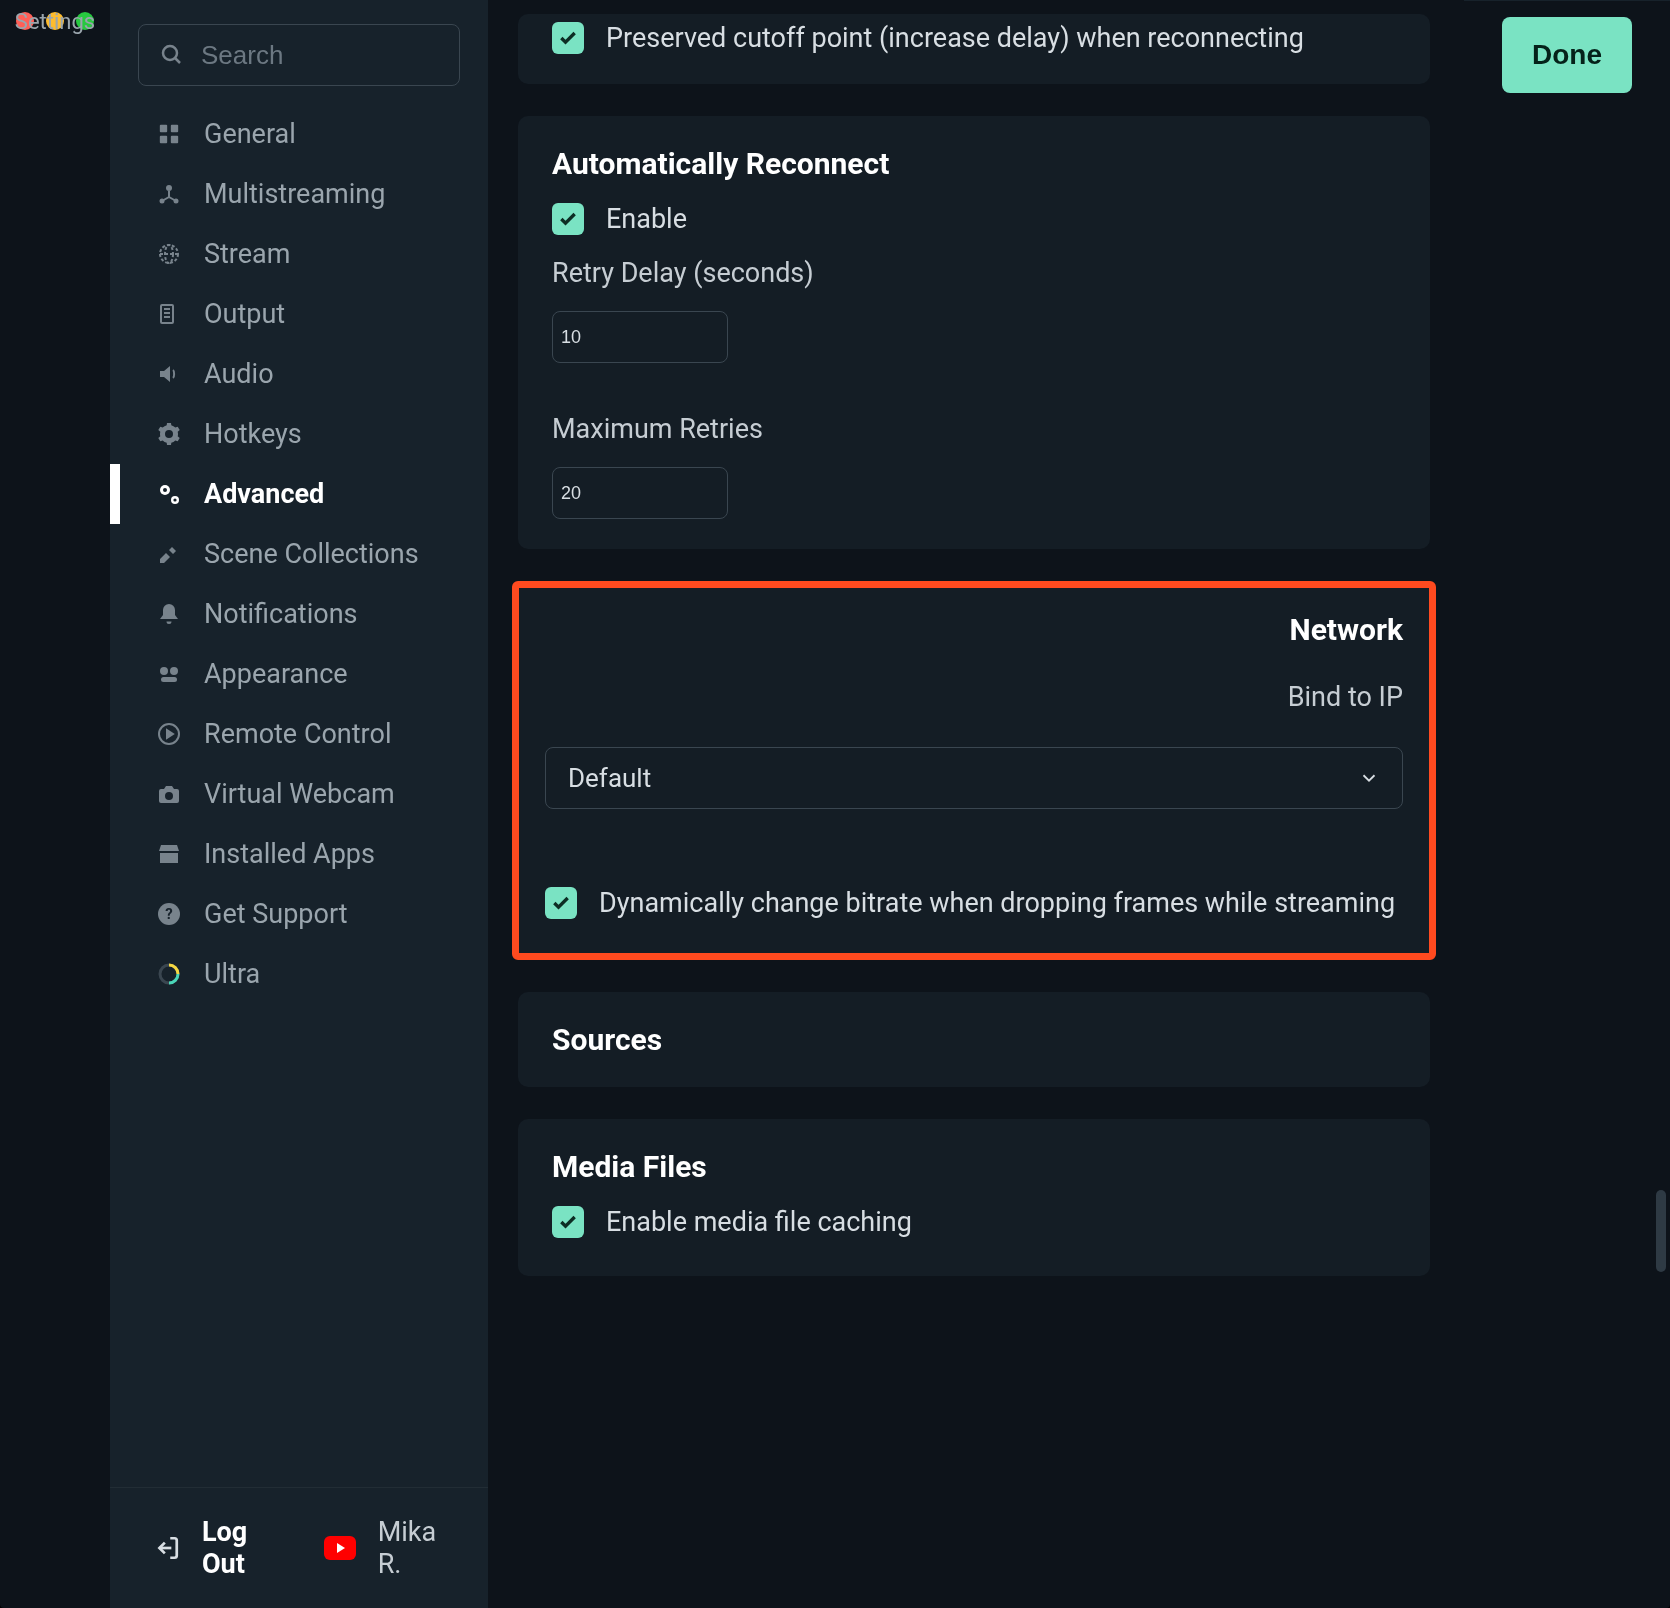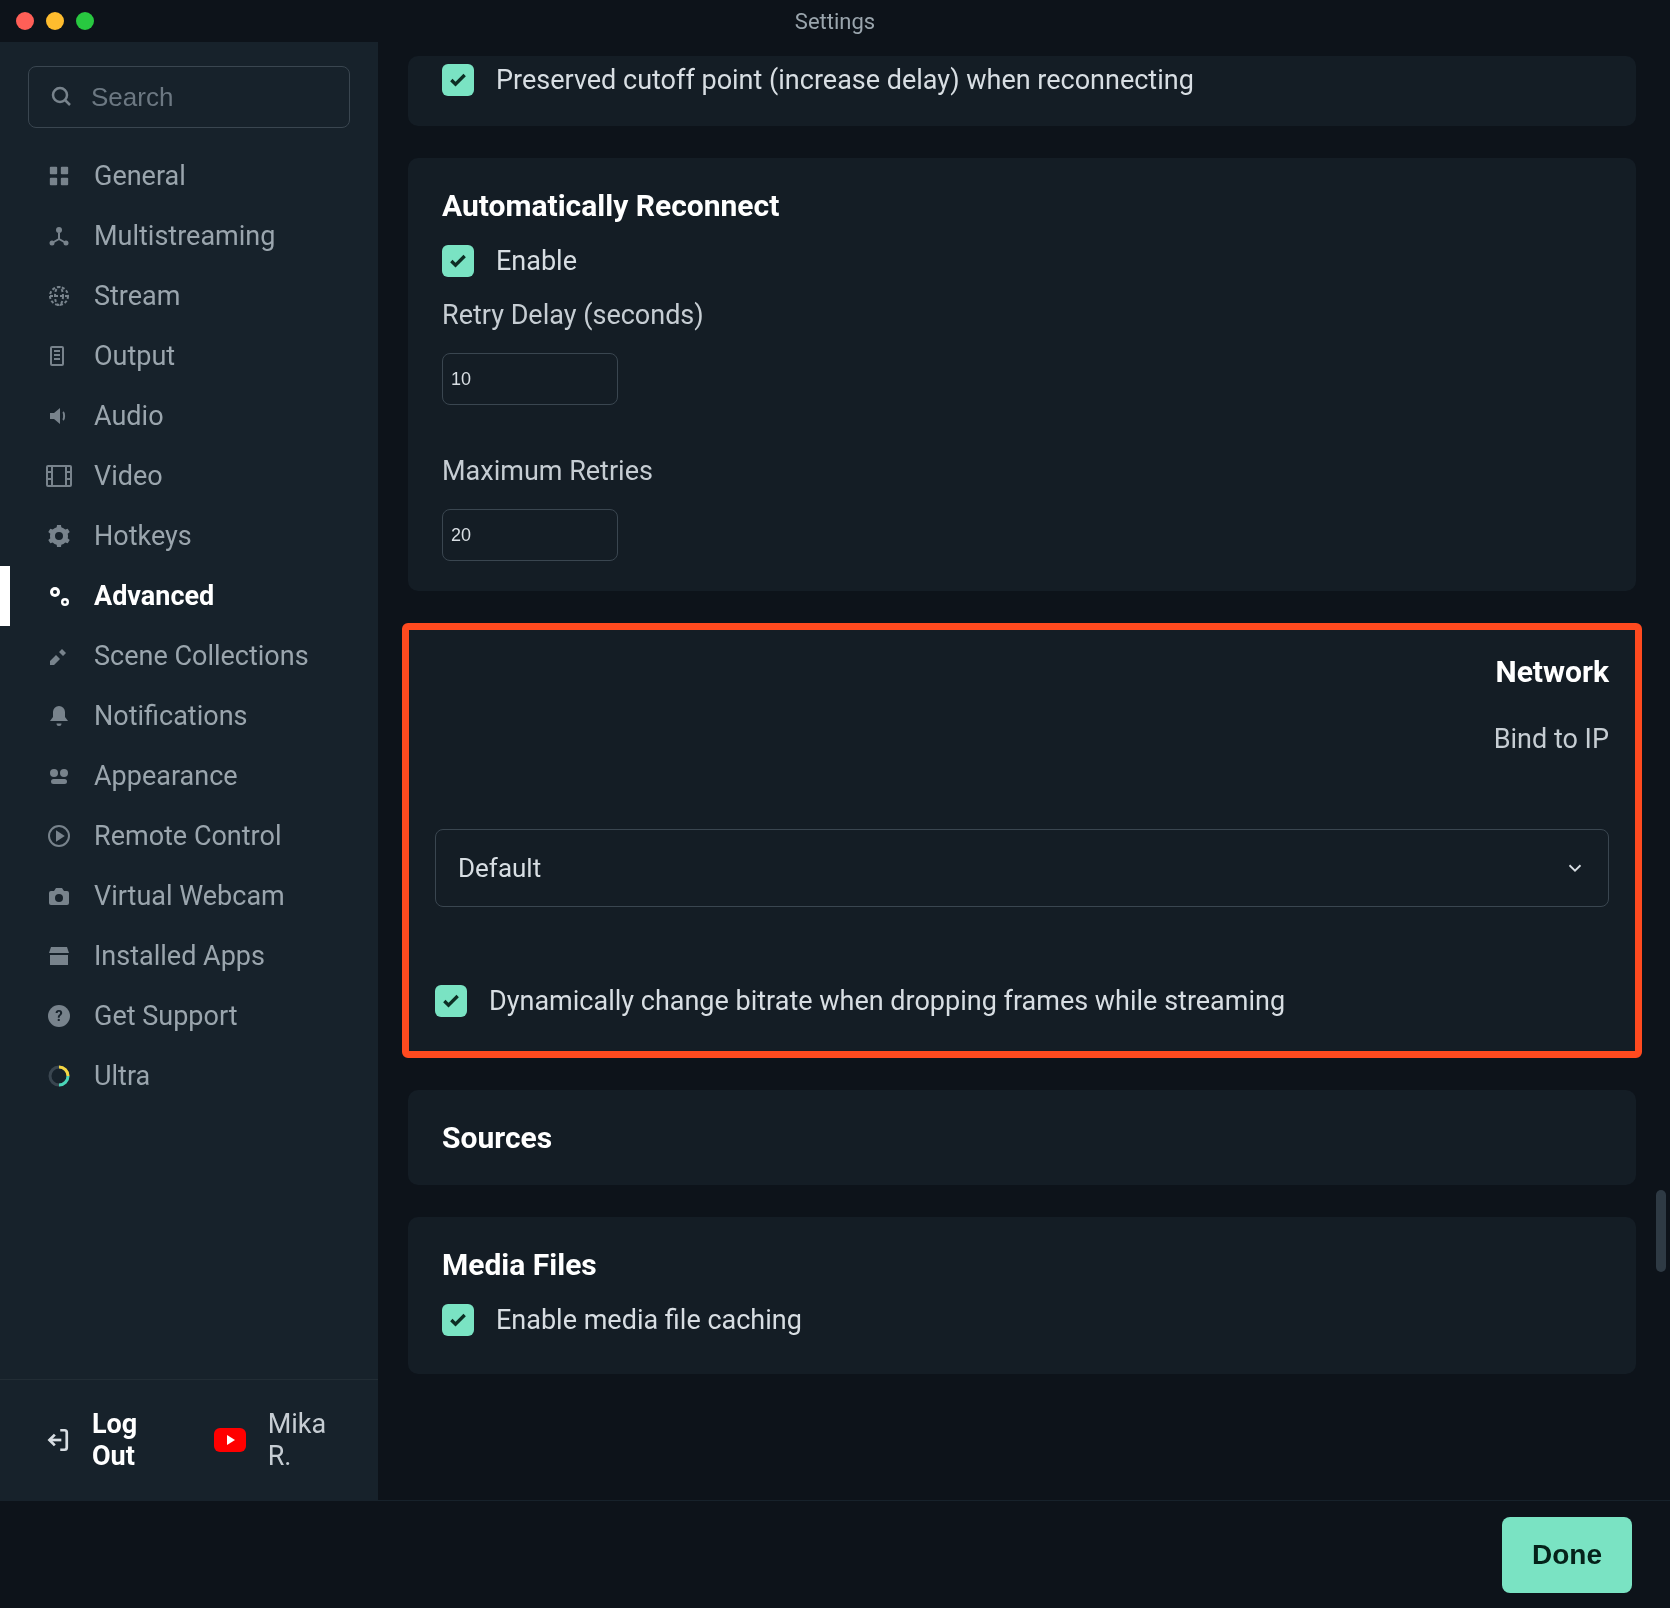--- a/index.html
+++ b/index.html
@@ -8,23 +8,23 @@
     background: #000;
     color: #d8dee3;
     width: 1670px;
     height: 1608px;
     overflow: hidden;
   }
   .window {
     width: 1670px;
     height: 1608px;
     background: #0d131a;
-    border-radius: 12px;
-    display: flex;
-    flex-direction: column;
+    border-radius: 4px;
+    display: flex;
+    flex-direction: row;
     position: relative;
   }
   .titlebar {
     height: 42px;
     display: flex;
     align-items: center;
     padding: 0 16px;
     position: relative;
     background: #0d131a;
   }
@@ -180,32 +180,31 @@
     background: transparent;
     border: 1px solid #3a4650;
     border-radius: 8px;
     color: #d8dee3;
     font-size: 18px;
     padding: 0 8px;
     outline: none;
   }
   .select {
     width: 100%;
-    height: 78px;
+    height: 62px;
     border: 1px solid #3a4650;
     border-radius: 8px;
     background: transparent;
     display: flex;
     align-items: center;
     justify-content: space-between;
     padding: 0 22px;
     font-size: 26px;
     color: #d8dee3;
     cursor: pointer;
-    margin-top: 40px;
   }
   .highlight-box {
     border: 7px solid #ff4a1f;
     border-radius: 6px;
     padding: 24px 26px 34px 26px;
     background: #141d25;
     display: flex;
     flex-direction: column;
     gap: 34px;
     margin-left: -6px;
@@ -317,34 +316,20 @@
           <span>Output</span>
         </div>
         <div class="nav-item">
           <span class="nav-icon">
               <svg width="24" height="24" viewBox="0 0 24 24" fill="currentColor">
                 <path d="M3 9v6h4l6 5V4L7 9H3z"></path>
                 <path d="M16 8c1.5 1 1.5 7 0 8" fill="none" stroke="currentColor" stroke-width="2"></path>
               </svg>
             </span>
           <span>Audio</span>
-        </div>
-        <div class="nav-item">
-          <span class="nav-icon">
-              <svg width="26" height="22" viewBox="0 0 26 22" fill="none" stroke="currentColor" stroke-width="2">
-                <rect x="1" y="1" width="24" height="20" rx="1"></rect>
-                <line x1="6" y1="1" x2="6" y2="21"></line>
-                <line x1="20" y1="1" x2="20" y2="21"></line>
-                <line x1="1" y1="7" x2="6" y2="7"></line>
-                <line x1="1" y1="14" x2="6" y2="14"></line>
-                <line x1="20" y1="7" x2="25" y2="7"></line>
-                <line x1="20" y1="14" x2="25" y2="14"></line>
-              </svg>
-            </span>
-          <span>Video</span>
         </div>
         <div class="nav-item">
           <span class="nav-icon">
               <svg width="24" height="24" viewBox="0 0 24 24" fill="currentColor">
                 <path d="M12 8a4 4 0 100 8 4 4 0 000-8zm9 4a9 9 0 01-.3 2.3l2 1.6-2 3.4-2.4-.9a9 9 0 01-4 2.3L14 23h-4l-.3-2.3a9 9 0 01-4-2.3l-2.4.9-2-3.4 2-1.6A9 9 0 013 12c0-.8.1-1.5.3-2.3l-2-1.6 2-3.4 2.4.9a9 9 0 014-2.3L10 1h4l.3 2.3a9 9 0 014 2.3l2.4-.9 2 3.4-2 1.6c.2.8.3 1.5.3 2.3z"></path>
               </svg>
             </span>
           <span>Hotkeys</span>
         </div>
         <div class="nav-item active">

